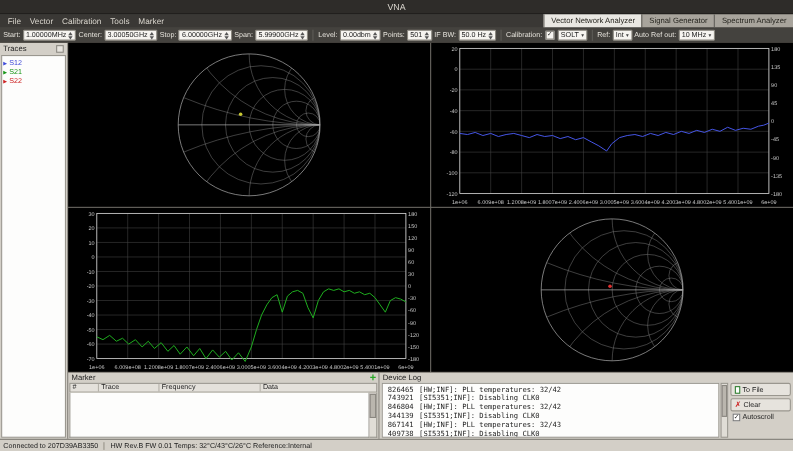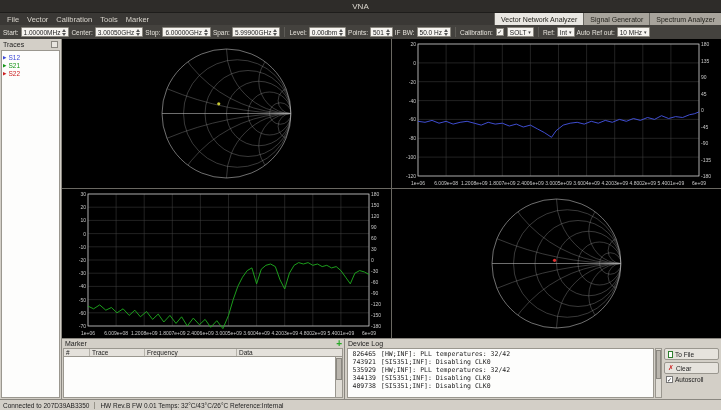--- a/index.html
+++ b/index.html
@@ -400,26 +400,30 @@
             <div class="log-list">
               <div class="log-entry">
                   <span class="log-time">826465</span>
                   <span class="log-msg">[HW;INF]: PLL temperatures: 32/42</span>
                 </div>
               <div class="log-entry">
                   <span class="log-time">743921</span>
                   <span class="log-msg">[SI5351;INF]: Disabling CLK0</span>
                 </div>
               <div class="log-entry">
-                  <span class="log-time">535929</span>
+                  <span class="log-time">846804</span>
                   <span class="log-msg">[HW;INF]: PLL temperatures: 32/42</span>
                 </div>
               <div class="log-entry">
                   <span class="log-time">344139</span>
                   <span class="log-msg">[SI5351;INF]: Disabling CLK0</span>
+                </div>
+              <div class="log-entry">
+                  <span class="log-time">867141</span>
+                  <span class="log-msg">[HW;INF]: PLL temperatures: 32/43</span>
                 </div>
               <div class="log-entry">
                   <span class="log-time">409738</span>
                   <span class="log-msg">[SI5351;INF]: Disabling CLK0</span>
                 </div>
             </div>
             <div class="log-scroll">
                 <div class="thumb"></div>
               </div>
             <div class="log-buttons">

